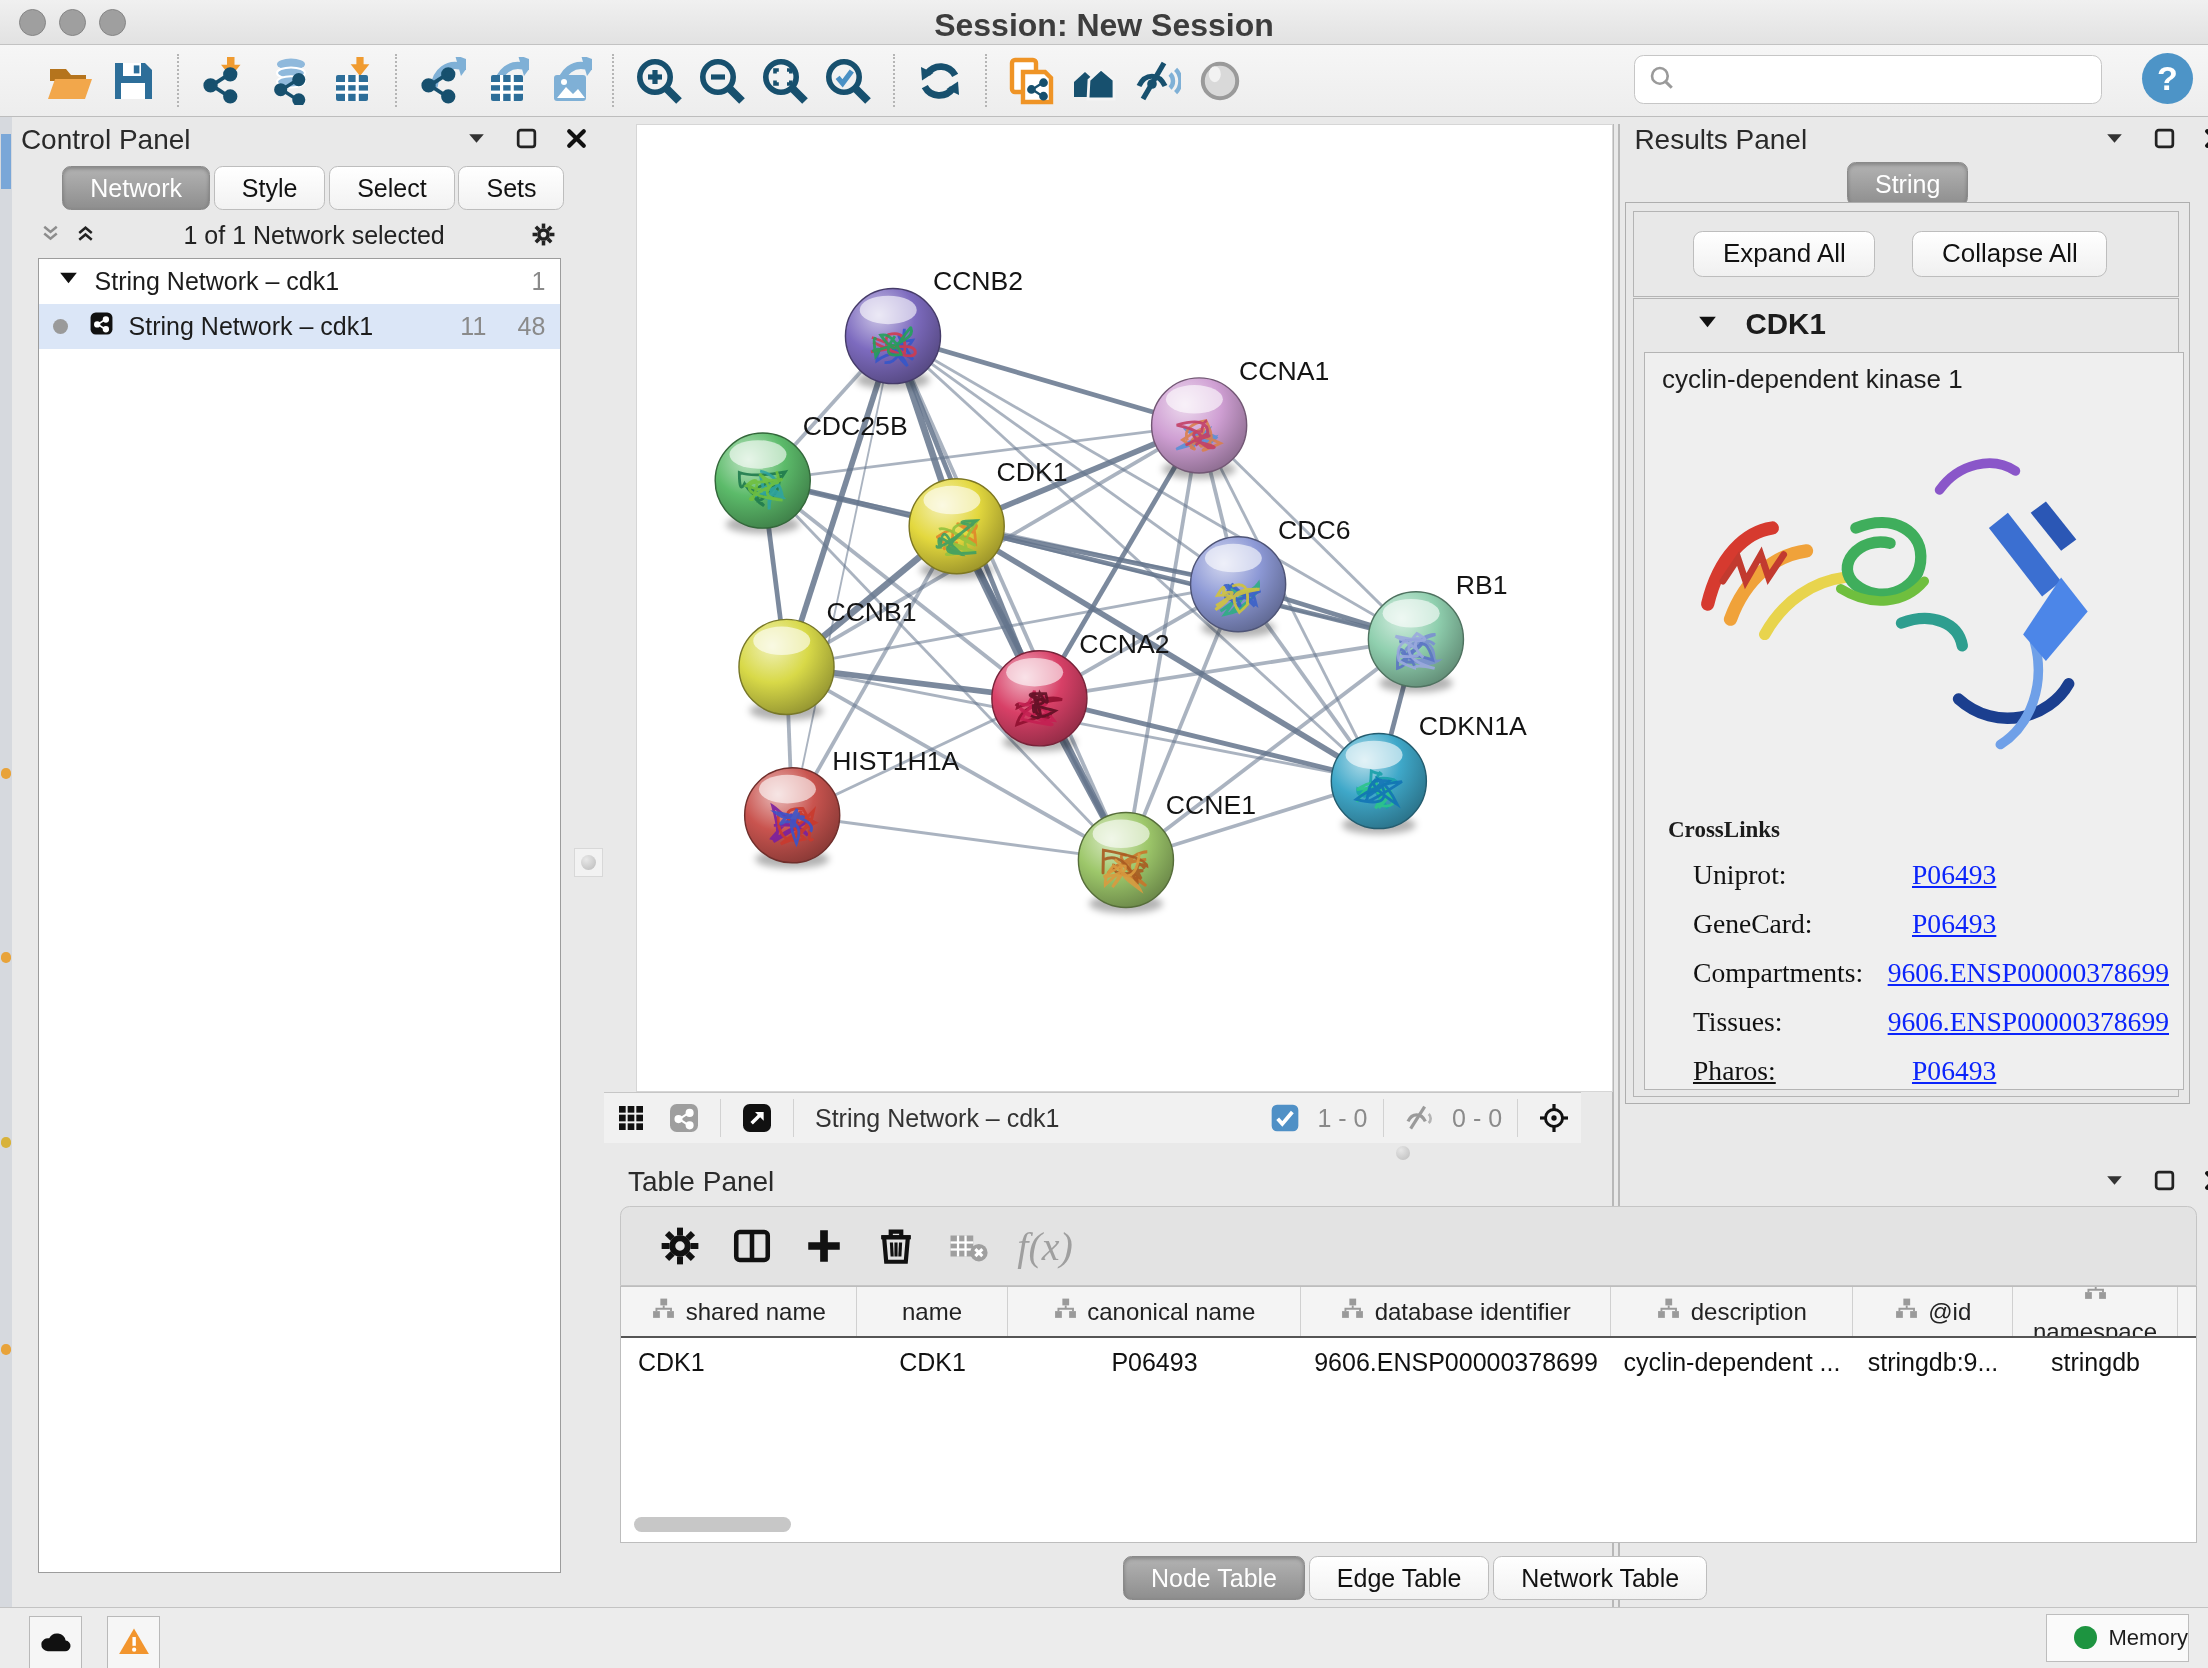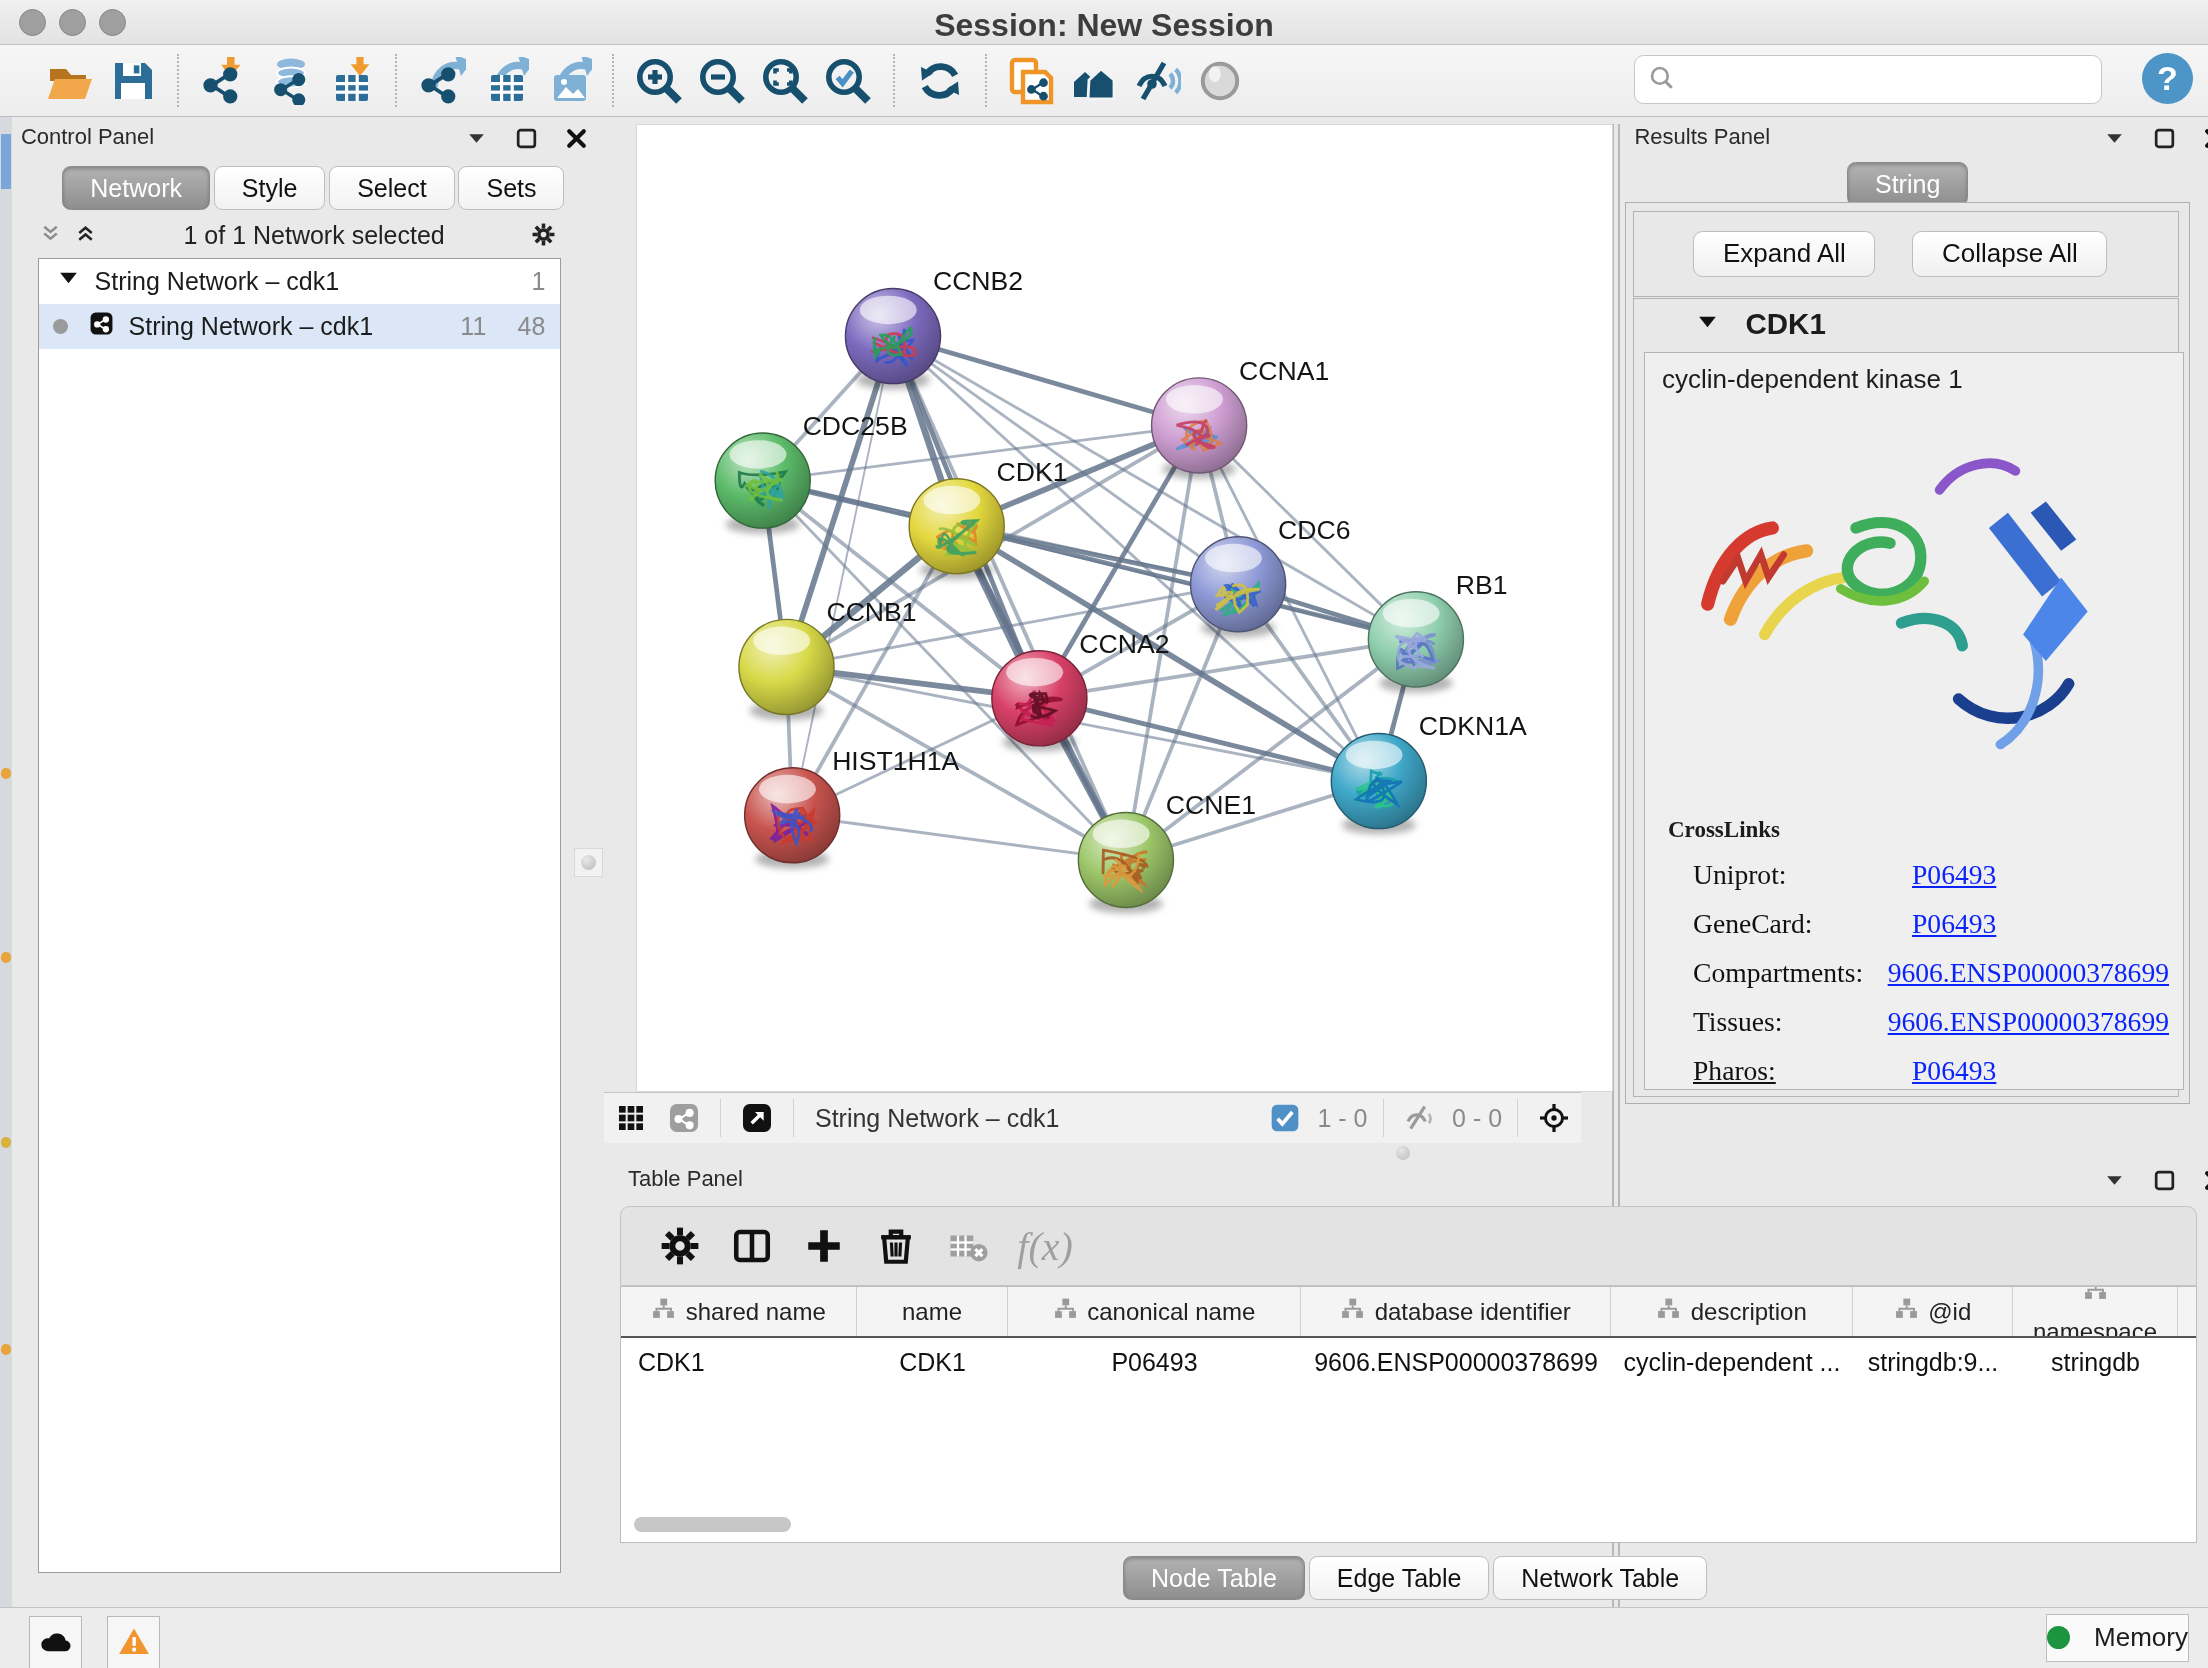--- a/index.html
+++ b/index.html
@@ -19,21 +19,21 @@
   .tbtn{width:63px;height:59px;display:flex;align-items:center;justify-content:center;flex:0 0 auto;}
   .tbtn svg{width:48px;height:48px;}
   .tsep{width:0;height:53px;border-left:2.9px dotted #b5b5b5;margin:0 13.3px;flex:0 0 auto;}
   #search-box{position:absolute;left:1634px;top:55px;width:468px;height:49px;background:#fff;
               border:1.9px solid #c6c6c6;border-radius:9.5px;display:flex;align-items:center;padding-left:13.3px;box-sizing:border-box;}
   #search-box svg{width:28.5px;height:28.5px;}
   #search-input{border:none;outline:none;font-size:25px;width:399px;background:transparent;}
   #help-btn{position:absolute;left:2142px;top:53px;width:51px;height:51px;border-radius:50%;
             background:#4d94c7;color:#fff;font-size:34px;font-weight:bold;text-align:center;line-height:51px;}
   
-  .panel-title{font-size:22px;color:#2a2a2a;}
+  .panel-title{font-size:28px;color:#2a2a2a;}
   .phicons{position:absolute;display:flex;gap:25px;align-items:center;}
   .phicons svg{width:25px;height:25px;}
   .tab{height:42px;border:1px solid #bdbdbd;background:linear-gradient(#ffffff,#f2f2f2);
        border-radius:8.6px;font-size:25px;display:inline-flex;align-items:center;justify-content:center;
        padding:0 27px;margin-right:3.8px;color:#111;}
   .tab.sel{background:linear-gradient(#b3b3b3,#8e8e8e);color:#fff;border-color:#8a8a8a;
            box-shadow:inset 0 1.9px 3.8px rgba(0,0,0,.25);}
   
   #control-panel{left:13.3px;top:124px;width:557px;height:1484px;}
   #cp-tree{position:absolute;left:25px;top:134px;width:521px;height:1313px;background:#fff;border:1.9px solid #9c9c9c;}
@@ -74,21 +74,21 @@
   .td.left{justify-content:flex-start;}
   #tp-scroll{position:absolute;left:5.7px;bottom:7.6px;width:1560px;height:17px;}
   #tp-thumb{position:absolute;left:7.6px;top:0;width:157px;height:15px;background:#c7c7c7;border-radius:7.6px;}
   #tp-tabs{position:absolute;left:533px;top:403px;display:flex;}
   
   #bottom-bar{left:0;top:1607px;width:2208px;height:61px;background:#ececec;border-top:1.9px solid #c3c3c3;}
   .sq-btn{position:absolute;top:7.6px;width:53px;height:53px;background:#f6f6f6;border:1.9px solid #b9b9b9;
           display:flex;align-items:center;justify-content:center;box-sizing:border-box;}
   .sq-btn svg{width:34px;height:34px;}
   #memory-btn{position:absolute;right:19px;top:5.7px;width:141px;height:46px;background:#fafafa;border:1.9px solid #bdbdbd;
-              display:flex;align-items:center;justify-content:space-between;gap:11.4px;font-size:26px;}
+              display:flex;align-items:center;justify-content:flex-end;gap:11.4px;font-size:22px;}
   #memory-dot{width:23px;height:23px;border-radius:50%;background:#1d9440;}
   
   .grip{position:absolute;background:#f2f2f2;border:1px solid #d8d8d8;display:flex;align-items:center;justify-content:center;}
   .grip i{display:block;width:15px;height:15px;border-radius:50%;background:radial-gradient(circle at 35% 30%,#e8e8e8,#b9b9b9);}
   .dividerV{position:absolute;width:1.9px;background:#b8b8b8;}
   
   #left-strip{left:0;top:117px;width:12.4px;height:1490px;background:#d6d9de;}
   #left-strip .b{position:absolute;left:1px;width:9.5px;}
 </style>
 </head>

